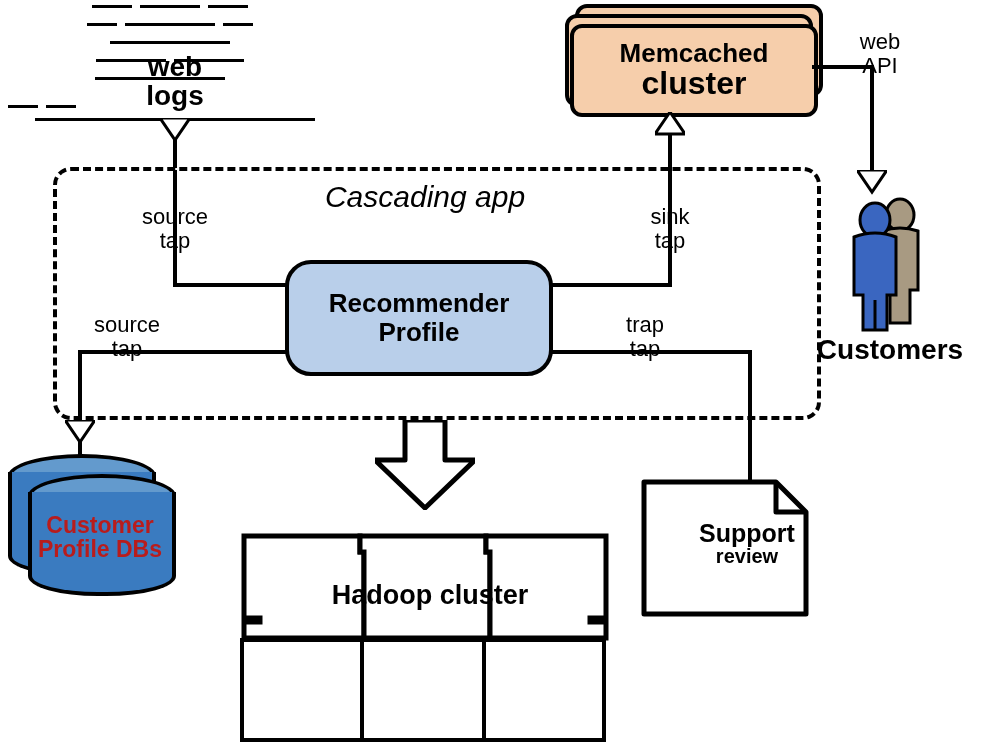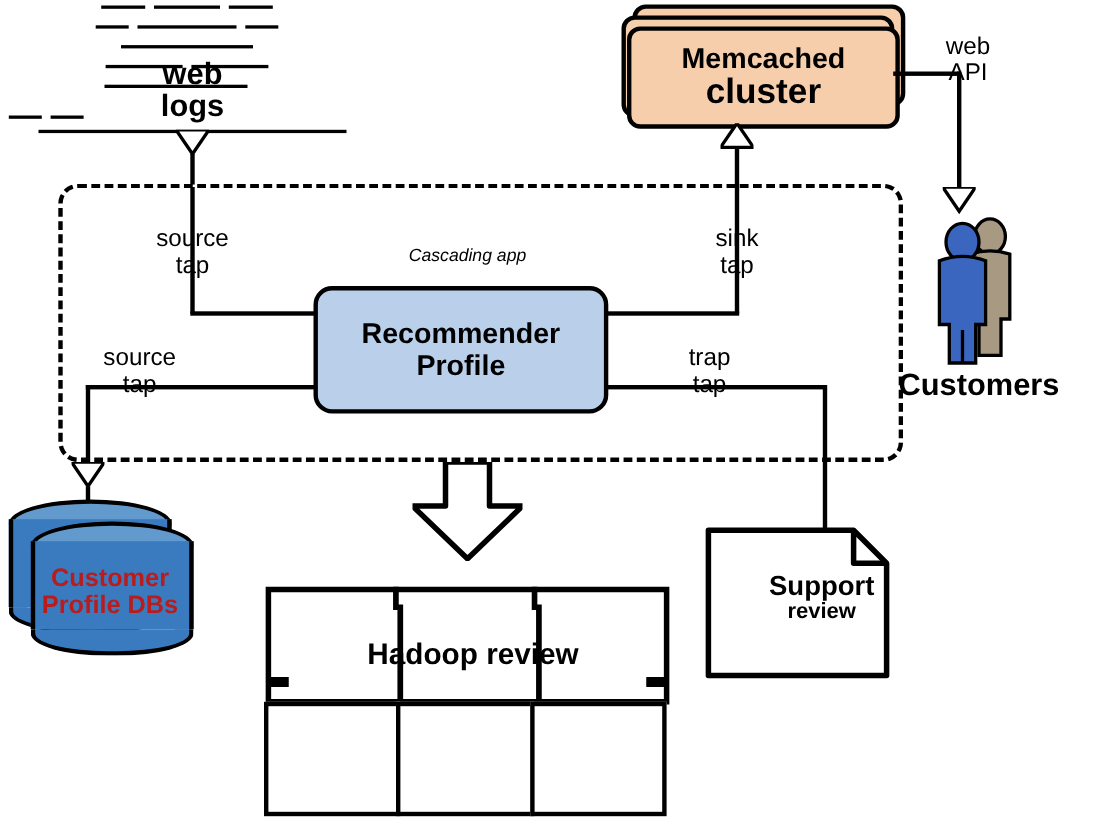--- a/index.html
+++ b/index.html
@@ -182,21 +182,21 @@
     <line x1="45" y1="105" x2="45" y2="135" stroke="#000" stroke-width="3"></line>
   </svg>
   <div class="abs lbl-big center" style="left:815px; top:335px; width:150px;">Customers</div>
 
   <svg class="abs" style="left:655px; top:112px;" width="30" height="58">
     <line x1="15" y1="58" x2="15" y2="22" stroke="#000" stroke-width="4"></line>
     <path d="M0 22 L30 22 L15 0 Z" fill="#fff" stroke="#000" stroke-width="3"></path>
   </svg>
 
   <div class="abs cascading-box" style="left:53px; top:167px; width:760px; height:245px;"></div>
-  <div class="abs italic center" style="left:300px; top:180px; width:250px; font-size:16px;margin-top:44px;">Cascading app</div>
+  <div class="abs italic center" style="left:300px; top:180px; width:250px; font-size:30px;">Cascading app</div>
 
   <div class="abs vline" style="left:173px; top:170px; height:115px;"></div>
   <div class="abs center" style="left:120px; top:205px; width:110px;">
     <div class="lbl">source</div>
     <div class="lbl">tap</div>
   </div>
   <div class="abs hline" style="left:173px; top:283px; width:115px;"></div>
 
   <div class="abs vline" style="left:668px; top:170px; height:115px;"></div>
   <div class="abs center" style="left:615px; top:205px; width:110px;">
@@ -212,21 +212,21 @@
   </div>
   <div class="abs vline" style="left:78px; top:350px; height:70px;"></div>
 
   <div class="abs hline" style="left:545px; top:350px; width:205px;"></div>
   <div class="abs center" style="left:590px; top:313px; width:110px;">
     <div class="lbl">trap</div>
     <div class="lbl">tap</div>
   </div>
   <div class="abs vline" style="left:748px; top:350px; height:185px;"></div>
 
-  <div class="abs recommender" style="left:285px; top:260px; width:260px; height:108px;border-radius:17px;">
+  <div class="abs recommender" style="left:285px; top:260px; width:260px; height:108px;">
     <div class="txt">
       <div>Recommender</div>
       <div>Profile</div>
     </div>
   </div>
 
   <svg class="abs" style="left:375px; top:420px;" width="100" height="90">
     <path d="M30 0 L70 0 L70 40 L100 40 L50 88 L0 40 L30 40 Z" fill="#fff" stroke="#000" stroke-width="5" stroke-linejoin="round"></path>
   </svg>
 
@@ -270,15 +270,15 @@
 
       <path d="M250 4 L366 4 L366 86 L350 86 L350 90 L366 90 L366 106 L250 106 L250 20 L246 20 L246 4 Z" fill="#fff" stroke="#000" stroke-width="5"></path>
     </svg>
 
     <div style="display:flex; margin-top:-4px;">
       <div class="hadoop-cell" style="width:124px; height:104px;"></div>
       <div class="hadoop-cell" style="width:126px; height:104px; margin-left:-4px;"></div>
       <div class="hadoop-cell" style="width:124px; height:104px; margin-left:-4px;"></div>
     </div>
   </div>
-  <div class="abs center bold" style="left:290px; top:580px; width:280px; font-size:27px;">Hadoop review</div>
+  <div class="abs center bold" style="left:290px; top:580px; width:280px; font-size:27px;">Hadoop cluster</div>
 
 </div>
 
 </body></html>

